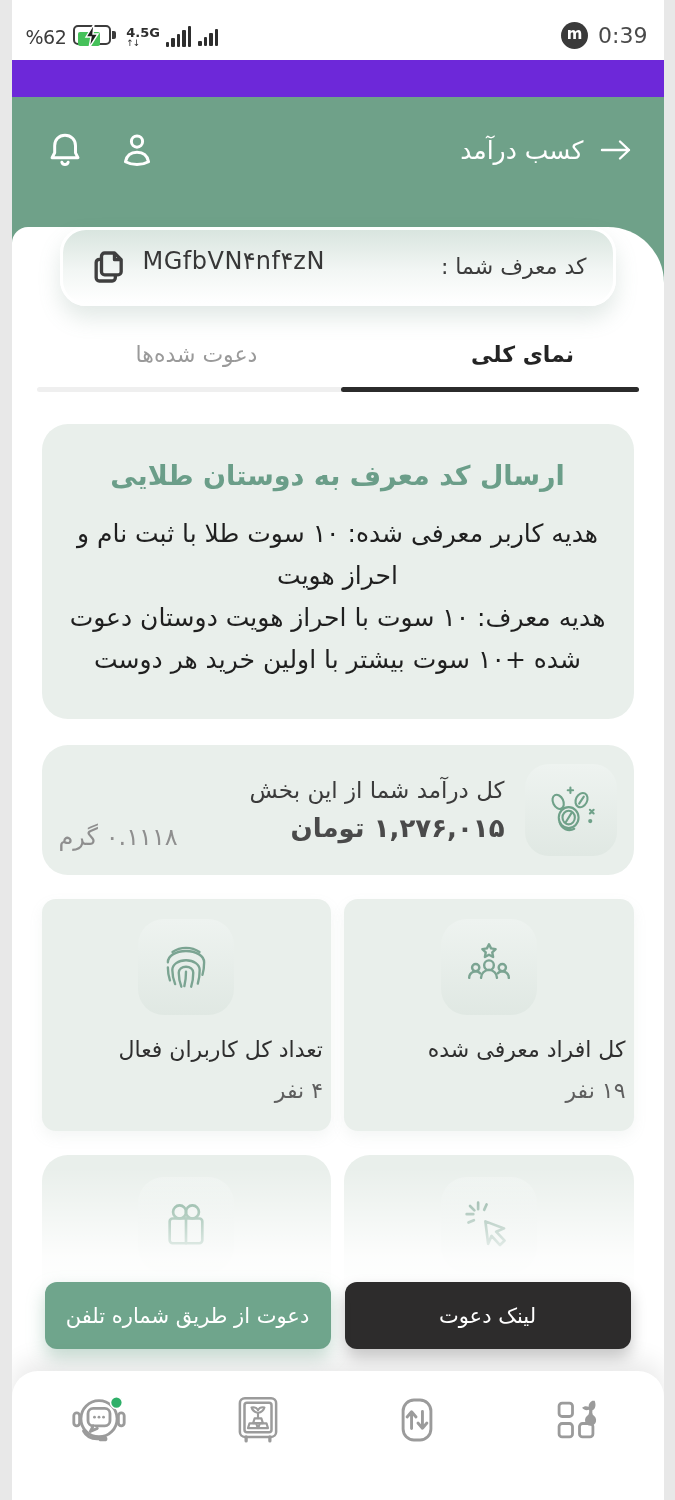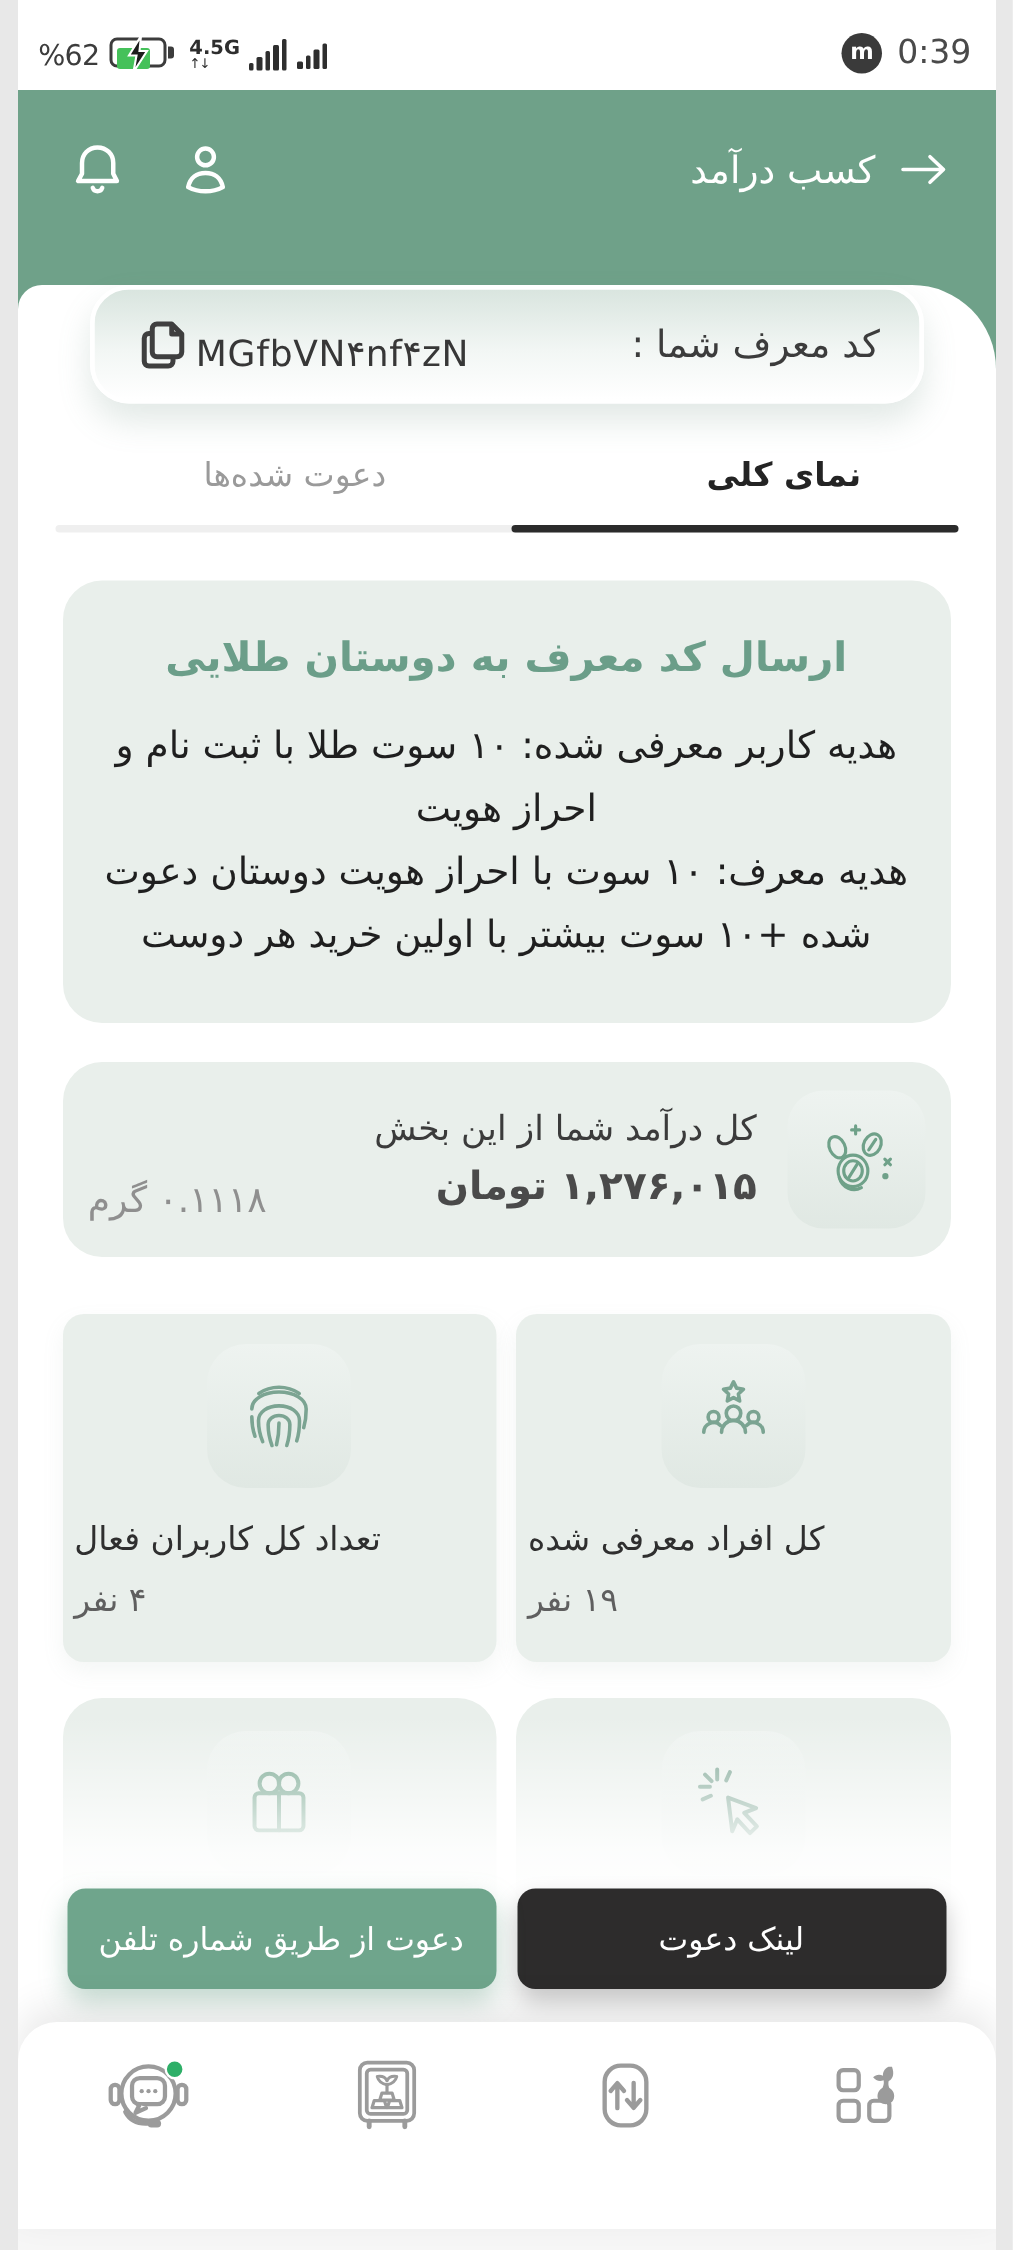--- a/index.html
+++ b/index.html
@@ -23,35 +23,35 @@
   .sb-net-col{ display:flex; flex-direction:column; align-items:flex-start; line-height:1; }
   .sb-net-label{ font-size:13px; font-weight:bold; color:#2e2e2e; }
   .sb-arrows{ font-size:9px; color:#2e2e2e; letter-spacing:-1px; }
   .bars{ display:flex; align-items:flex-end; gap:2px; }
   .bars i{ display:block; width:3.5px; background:#2e2e2e; border-radius:1px; }
   .sb-right{ display:flex; align-items:center; gap:10px; }
   .sb-app-badge{ width:27px; height:27px; border-radius:50%; background:#3a3a3a; color:#fff;
     display:grid; place-items:center; font-size:15px; font-weight:bold; line-height:1; padding-bottom:2px;}
   .sb-time{ font-size:22px; color:#4a4a4a; }
   
-  .hero{ height:190px; background:#6FA189; padding:30px 30px 0; }
+  .hero{ height:190px; background:#6FA189; padding:30px 30px 0;margin-top:37px; }
   .hero-row{ display:flex; align-items:center; }
   .hero-title-group{ display:flex; align-items:center; gap:14px; }
   .hero-title{ color:#fff; font-size:25px; }
   .hero-icons{ margin-inline-start:auto; display:flex; align-items:center; gap:26px; }
   .hero-icon-btn{ width:46px; height:46px; display:grid; place-items:center; }
   
   .sheet{ position:relative; margin-top:-60px; background:#fff; border-radius:16px 56px 0 0; padding-bottom:10px; }
   
   .ref-card{ position:relative; z-index:2; margin:-28px 48px 0; height:79px; border-radius:26px;
     background:linear-gradient(180deg,#d9e5df 0%, #f2f6f4 55%, #ffffff 100%);
     border:3px solid #fff; box-shadow:0 12px 22px rgba(110,145,128,.20);
     display:flex; align-items:center; padding:0 26px; }
-  .ref-label{ font-size:25px; color:#3c3c3c;text-align:right; }
-  .ref-code-group{ margin-inline-start:auto; display:flex; align-items:flex-end; gap:2px; }
+  .ref-label{ font-size:22px; color:#3c3c3c;text-align:right; }
+  .ref-code-group{ margin-inline-start:auto; display:flex; align-items:flex-start; gap:14px; }
   .ref-code{ direction:ltr; unicode-bidi:embed; font-size:24px; color:#373737; letter-spacing:.5px; }
   
   .tabs{ margin-top:32px; }
   .tab-labels{ display:flex; }
   .tab{ flex:1; text-align:center; font-size:22px; padding:4px 0;margin-left:44px; }
   .tab.active{ color:#242424; font-weight:bold; }
   .tab.inactive{ color:#9a9a9a; }
   .tab-rail{ position:relative; margin:16px 25px 0; height:5px; background:#efefef; border-radius:4px; }
   .tab-indicator{ position:absolute; top:0; right:0; width:49.5%; height:5px; background:#2B2B2B; border-radius:4px; }
   
@@ -63,22 +63,22 @@
     display:flex; align-items:center; gap:20px; padding:0 17px; }
   .icon-tile{ background:linear-gradient(180deg,#eef3f0 0%,#e0e8e3 100%); border-radius:24px;
     display:grid; place-items:center; }
   .earn-tile{ width:92px; height:92px; }
   .earn-col{ display:flex; flex-direction:column; gap:10px;text-align:right; }
   .earn-title{ font-size:23px; color:#3b3b3b; }
   .earn-toman{ font-size:26px; color:#4a4a4a; font-weight:bold; }
   .earn-gram{ margin-inline-start:auto; align-self:flex-end; margin-bottom:24px; font-size:24px; color:#8f8f8f; }
   
   .stats-row{ margin:24px 30px 0; display:flex; gap:13px; }
-  .stat-card{ flex:1; background:#E9EFEB; border-radius:14px; text-align:left; padding:20px 8px 28px;
-    box-shadow:0 6px 14px rgba(150,170,160,.10);margin-top:14px; }
+  .stat-card{ flex:1; background:#E9EFEB; border-radius:14px; text-align:right; padding:20px 8px 28px;
+    box-shadow:0 6px 14px rgba(150,170,160,.10); }
   .stat-tile{ width:96px; height:96px; border-radius:26px; margin:0 auto; }
   .stat-label{ margin-top:22px; font-size:22px; color:#2f2f2f; white-space:nowrap; }
   .stat-value{ margin-top:16px; font-size:22px; color:#5f5f5f; }
   
   .invite-zone{ position:relative; margin:24px 30px 0; height:200px; }
   .cut-cards{ display:flex; gap:13px; height:192px; overflow:hidden; }
   .cut-card{ flex:1; background:#E9EFEB; border-radius:26px; text-align:center; padding-top:22px; }
   .fade-overlay{ position:absolute; inset:-4px -6px 0; z-index:2; pointer-events:none;
     background:linear-gradient(180deg, rgba(255,255,255,0) 8%, rgba(255,255,255,.88) 52%, #ffffff 72%); }
   .action-row{ position:absolute; z-index:3; right:3px; left:3px; bottom:6px; display:flex; gap:14px; }

